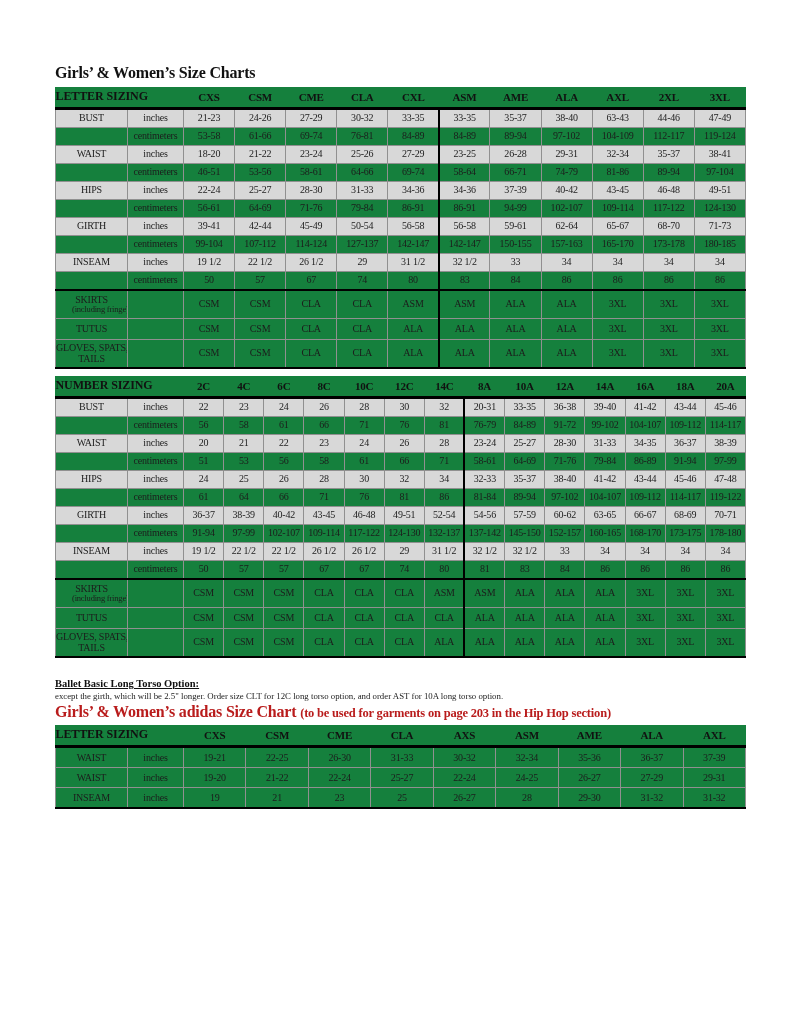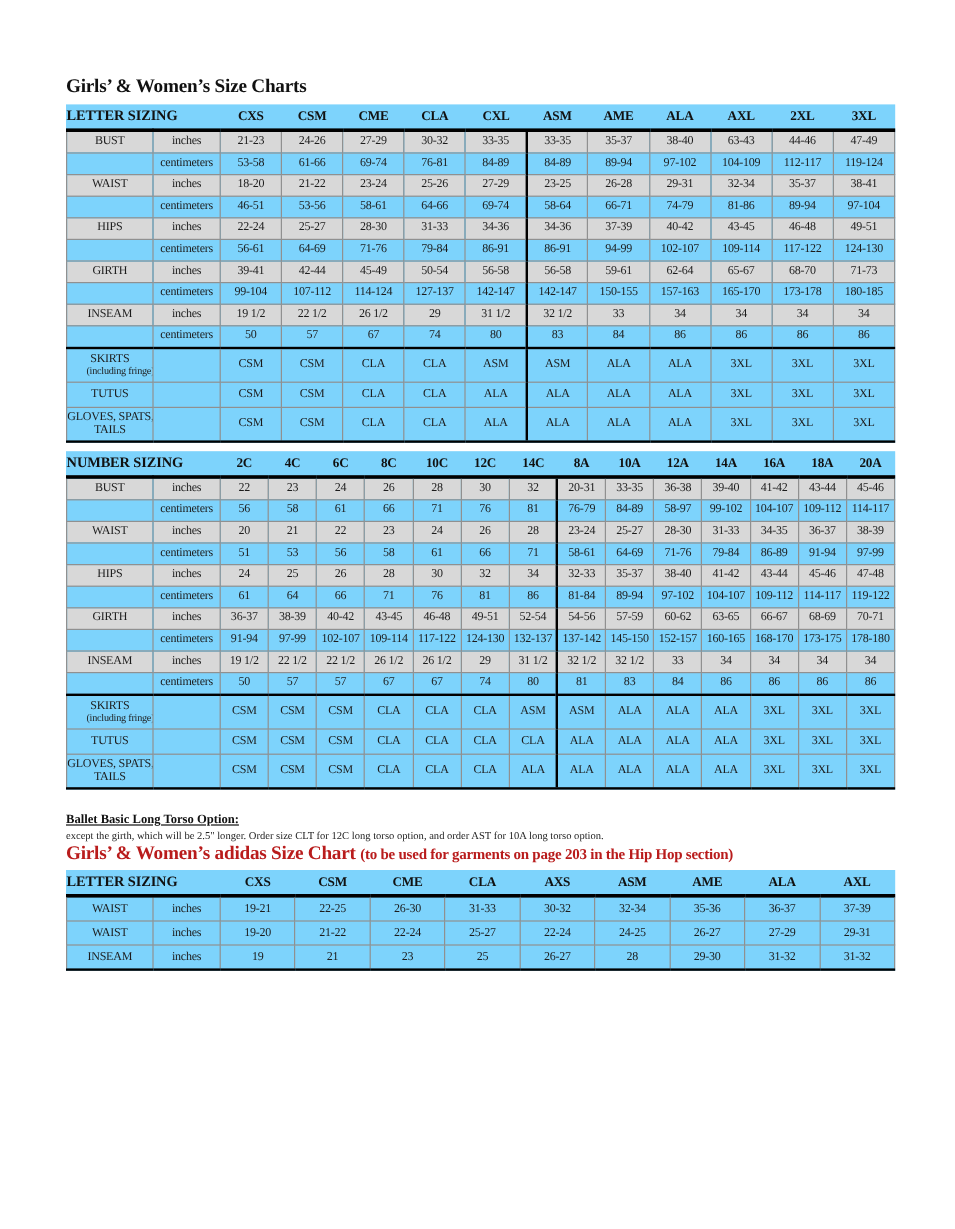--- a/index.html
+++ b/index.html
@@ -3,21 +3,21 @@
 <meta charset="utf-8">
 <style>
   html,body{margin:0;padding:0;}
   body{
     width:796px;height:1024px;background:#ffffff;position:relative;
     font-family:"Liberation Sans", sans-serif;color:#1c1c1c;
     -webkit-font-smoothing:antialiased;
   }
   .page{position:absolute;left:55px;top:0;width:758px;font-family:Liberation Serif, serif;}
   .title1{font-size:16px;font-weight:bold;margin:64px 0 5px 0;letter-spacing:-0.2px;color:#111;}
-  table.chart{border-collapse:collapse;table-layout:fixed;width:691px;background:#7dd3fc;}
+  table.chart{border-collapse:collapse;table-layout:fixed;width:691px;background:#15803d;}
   .chart th{
     border:none;border-bottom:3px solid #000;
     font-size:11px;font-weight:bold;padding:2px 0 3px 0;
     letter-spacing:-0.2px;color:#111;
   }
   .chart th.hlabel{text-align:left;font-size:12px;letter-spacing:-0.1px;}
   .chart td{
     border:1px solid #909090;font-size:10px;text-align:center;
     padding:0;height:17px;line-height:1.05;vertical-align:middle;
     letter-spacing:-0.2px;white-space:nowrap;overflow:hidden;
@@ -347,21 +347,21 @@
             <td class="unit">centimeters</td>
             <td>56</td>
             <td>58</td>
             <td>61</td>
             <td>66</td>
             <td>71</td>
             <td>76</td>
             <td>81</td>
             <td class="div-left">76-79</td>
             <td>84-89</td>
-            <td>58-97</td>
+            <td>91-72</td>
             <td>99-102</td>
             <td>104-107</td>
             <td>109-112</td>
             <td>114-117</td>
           </tr>
           <tr class="shaded">
             <td class="rl">WAIST</td>
             <td class="unit">inches</td>
             <td>20</td>
             <td>21</td>

